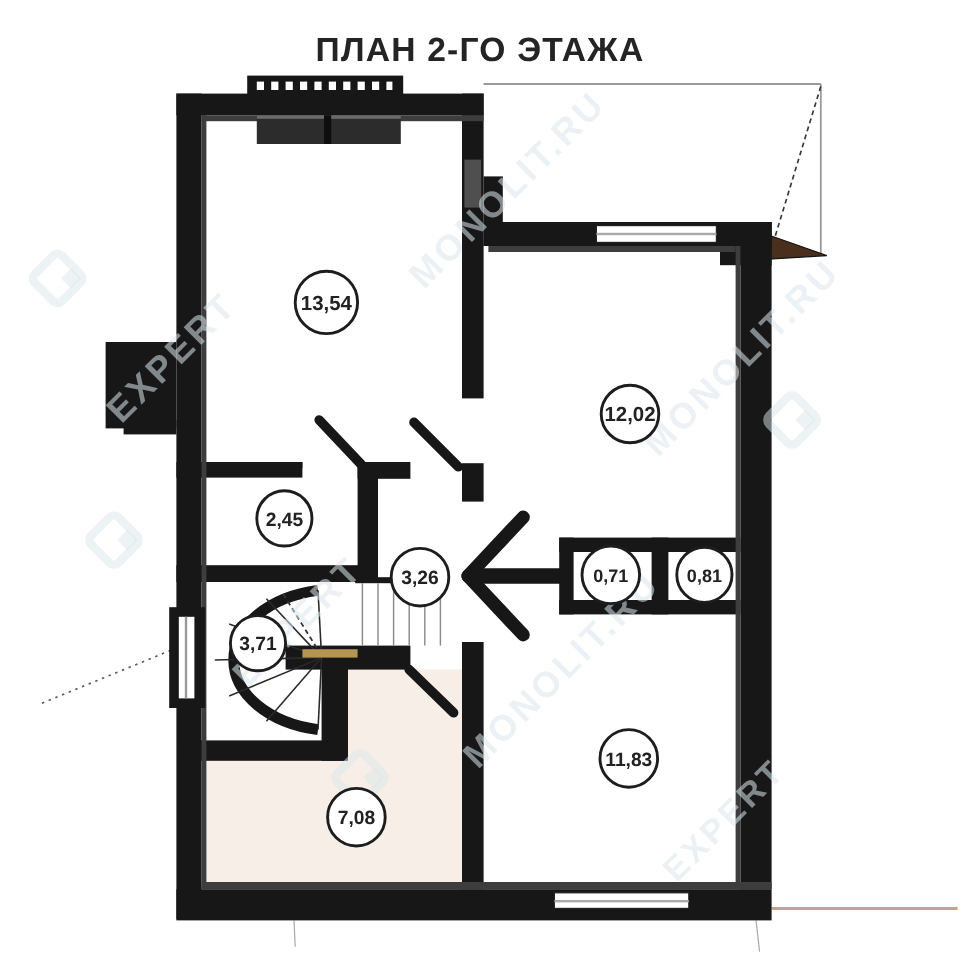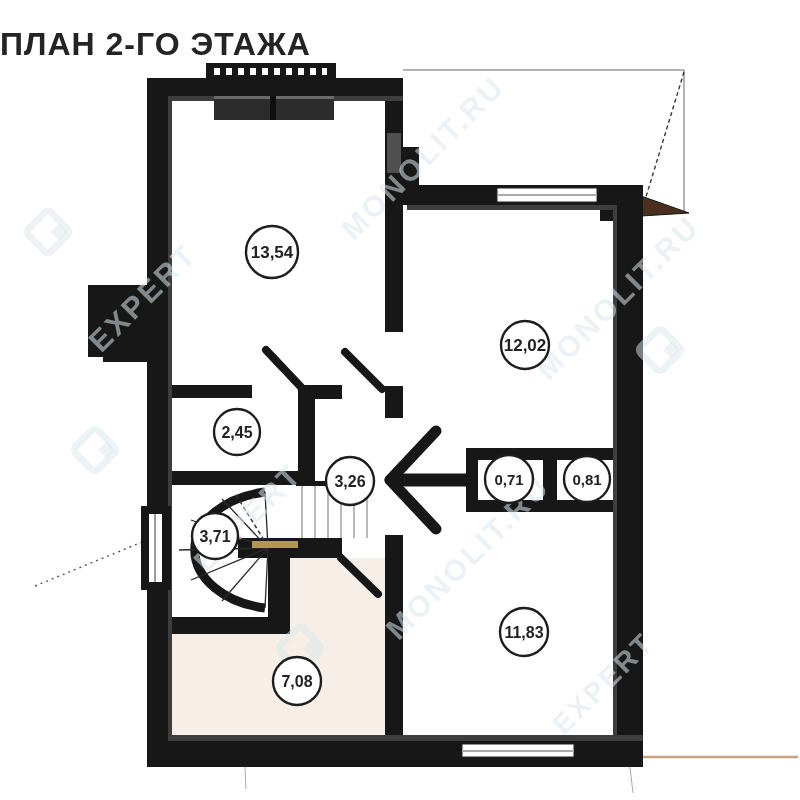--- a/index.html
+++ b/index.html
@@ -1,19 +1,19 @@
 <!DOCTYPE html>
 <html><head>
 <meta charset="utf-8">
 <style>
   html,body{margin:0;padding:0;background:#ffffff;}
   #stage{position:relative;width:800px;height:800px;background:#ffffff;overflow:hidden;
          font-family:"Liberation Sans", sans-serif;}
-  #plan-title{position:absolute;top:26px;left:0;width:800px;text-align:left;
-              font-size:32px;font-weight:800;letter-spacing:1px;color:#242424;}
+  #plan-title{position:absolute;top:26px;left:0;width:800px;text-align:center;
+              font-size:28px;font-weight:800;letter-spacing:1px;color:#242424;}
   svg{position:absolute;top:0;left:0;}
   .wall{fill:#171717;}
   .wallface{fill:#3d3d3d;}
   .leaf{stroke:#171717;stroke-width:8;stroke-linecap:round;}
   .thinline{stroke:#9a9a9a;stroke-width:1.5;}
   .treadline{stroke:#8a8a8a;stroke-width:1.2;}
   .radial{stroke:#2a2a2a;stroke-width:1.3;}
   .room-circle{fill:#ffffff;stroke:#1d1d1d;stroke-width:2.4;}
   .room-text{fill:#222222;font-weight:bold;text-anchor:middle;}
   .wm-text{fill:#dbe7ec;opacity:0.55;font-weight:bold;letter-spacing:3px;text-anchor:middle;}

